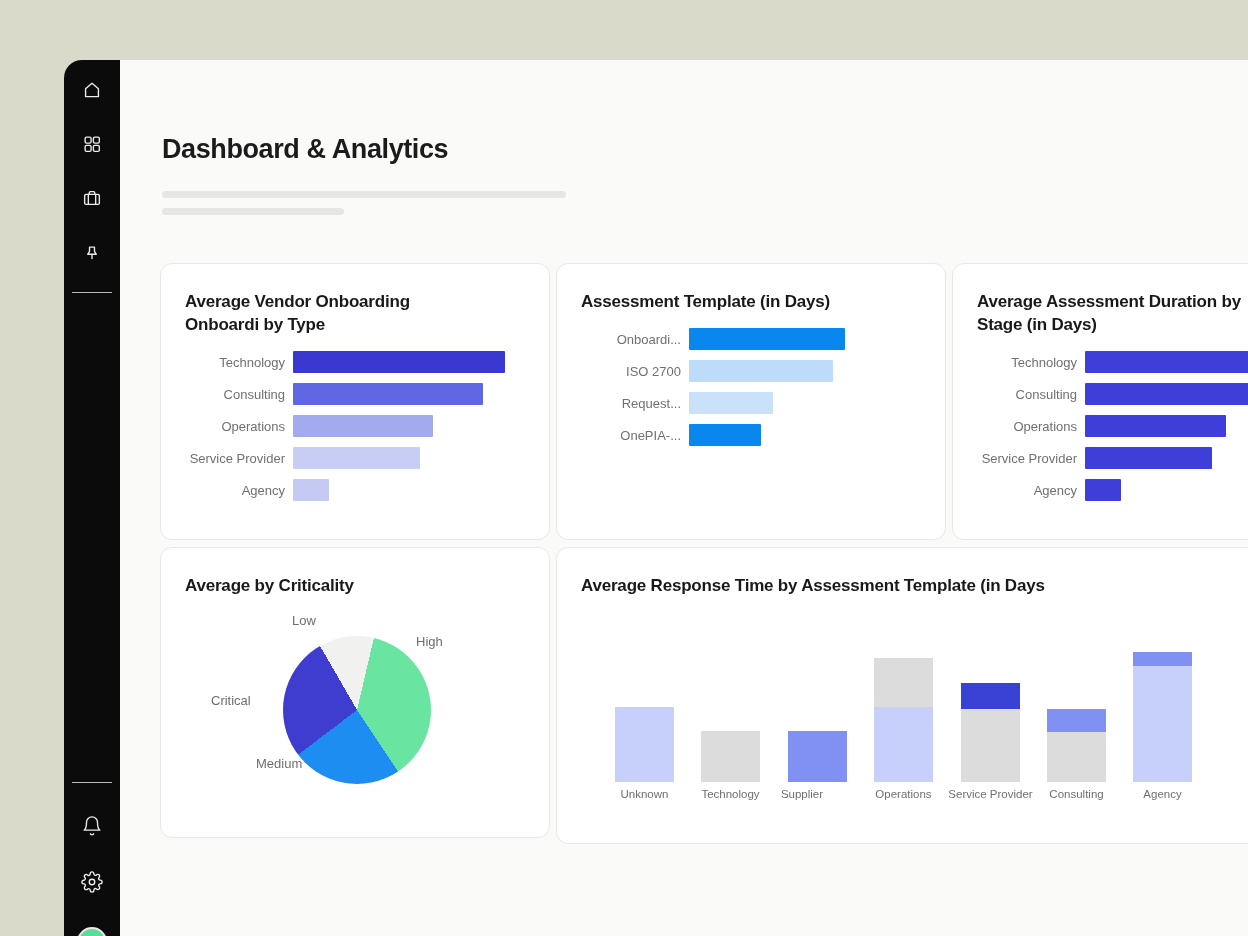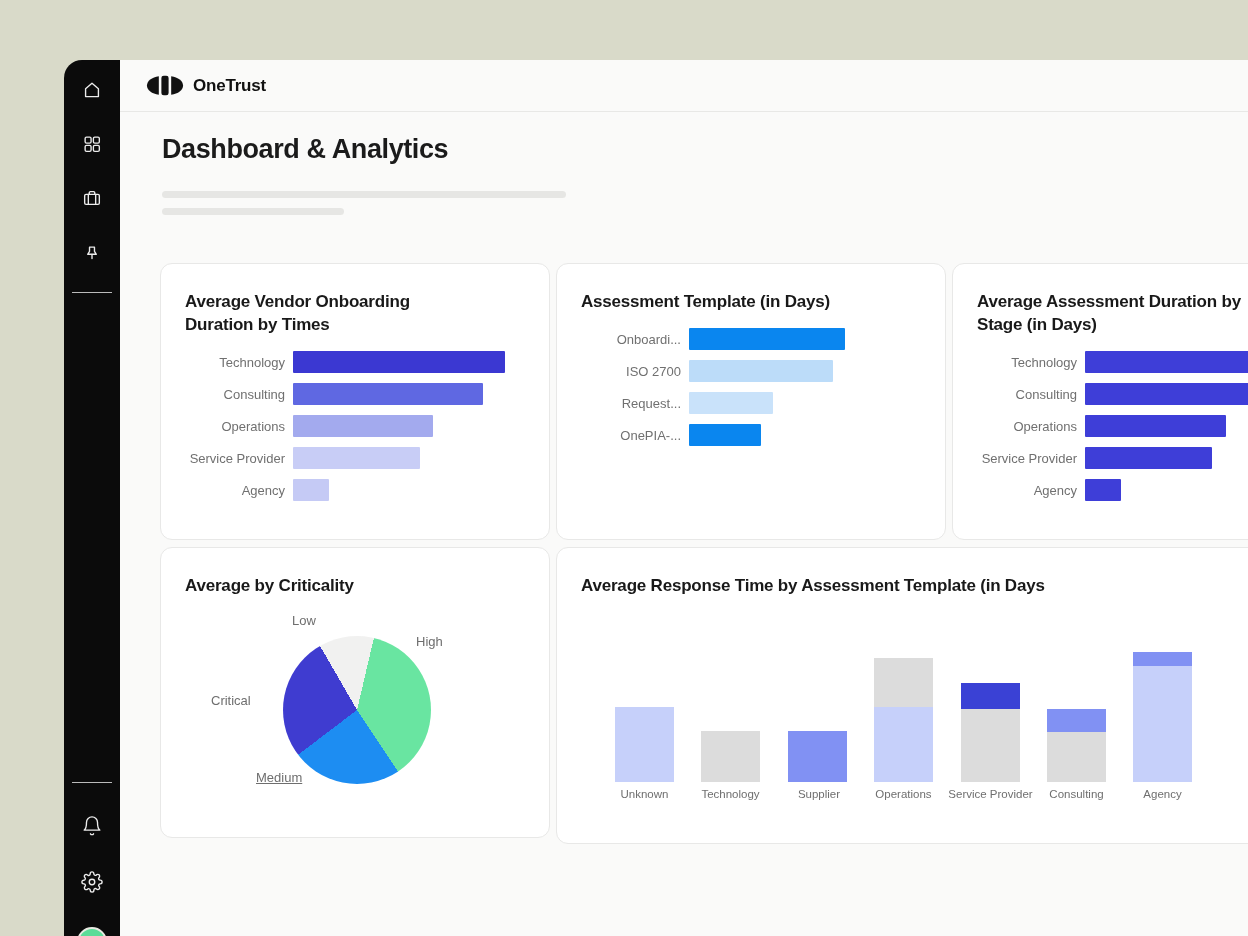--- a/index.html
+++ b/index.html
@@ -33,21 +33,21 @@
   .hbar-rows{margin-top:15px;}
   .hbar-row{display:flex;align-items:center;height:22px;margin-bottom:10px;}
   .hbar-label{width:132px;padding-right:8px;box-sizing:border-box;text-align:right;font-size:13px;color:#707070;white-space:nowrap;}
   .hbar-bar{height:22px;border-radius:1px;}
   
   .pie{position:absolute;left:122px;top:88px;width:148px;height:148px;border-radius:50%;}
   .pie-label{position:absolute;font-size:13px;color:#6E6E6E;white-space:nowrap;}
   .pie-label-low{left:131px;top:65px;}
   .pie-label-high{left:255px;top:86px;}
   .pie-label-critical{left:50px;top:145px;}
-  .pie-label-medium{left:95px;top:222px;text-decoration:underline;}
+  .pie-label-medium{left:95px;top:208px;}
   
   .vchart{position:absolute;left:0;top:0;width:100%;height:100%;}
   .vstack{position:absolute;bottom:61px;width:59px;display:flex;flex-direction:column-reverse;}
   .vseg{width:100%;}
   .vlabel{position:absolute;top:240px;width:96px;text-align:center;font-size:11.5px;color:#6F6F6F;white-space:nowrap;overflow:hidden;}
 </style>
 </head>
 <body>
 
 <div class="stage">
@@ -92,43 +92,29 @@
       <div class="side-icon" style="top:824px">
         <span><svg viewBox="0 0 24 24">
               <circle cx="12" cy="12" r="3"></circle>
               <path d="M19.4 15a1.65 1.65 0 0 0 .33 1.82l.06.06a2 2 0 0 1 0 2.83 2 2 0 0 1-2.83 0l-.06-.06a1.65 1.65 0 0 0-1.82-.33 1.65 1.65 0 0 0-1 1.51V21a2 2 0 0 1-2 2 2 2 0 0 1-2-2v-.09A1.65 1.65 0 0 0 9 19.4a1.65 1.65 0 0 0-1.82.33l-.06.06a2 2 0 0 1-2.83 0 2 2 0 0 1 0-2.83l.06-.06a1.65 1.65 0 0 0 .33-1.82 1.65 1.65 0 0 0-1.51-1H3a2 2 0 0 1-2-2 2 2 0 0 1 2-2h.09A1.65 1.65 0 0 0 4.6 9a1.65 1.65 0 0 0-.33-1.82l-.06-.06a2 2 0 0 1 0-2.83 2 2 0 0 1 2.83 0l.06.06a1.65 1.65 0 0 0 1.82.33H9a1.65 1.65 0 0 0 1-1.51V3a2 2 0 0 1 2-2 2 2 0 0 1 2 2v.09a1.65 1.65 0 0 0 1 1.51 1.65 1.65 0 0 0 1.82-.33l.06-.06a2 2 0 0 1 2.83 0 2 2 0 0 1 0 2.83l-.06.06a1.65 1.65 0 0 0-.33 1.82V9a1.65 1.65 0 0 0 1.51 1H21a2 2 0 0 1 2 2 2 2 0 0 1-2 2h-.09a1.65 1.65 0 0 0-1.51 1z"></path>
             </svg></span>
       </div>
       <div class="avatar" id="avatar" style="background: rgb(92, 220, 152);"></div>
     </div>
 
     <div class="main">
-      <div class="header">
-        <div class="brand">
-          <span style="display:flex;">
-            <svg width="38" height="21" viewBox="0 0 40 22">
-                <g fill="#111">
-                  <path d="M13.5 1.2 C6.2 2.2 1 6.2 1 11 C1 15.8 6.2 19.8 13.5 20.8 Z"></path>
-                  <rect x="16.2" y="0.8" width="7.6" height="20.4" rx="2.4"></rect>
-                  <path d="M26.5 1.2 C33.8 2.2 39 6.2 39 11 C39 15.8 33.8 19.8 26.5 20.8 Z"></path>
-                </g>
-              </svg>
-          </span>
-          <span class="brand-text">OneTrust</span>
-        </div>
-      </div>
 
       <div class="page-title">Dashboard &amp; Analytics</div>
       <div class="skel skel1"></div>
       <div class="skel skel2"></div>
 
       <div class="card card1 hbar-card">
         <div class="card-title">
           <div>Average Vendor Onboarding</div>
-          <div>Duration by Times</div>
+          <div>Onboardi by Type</div>
         </div>
         <div class="hbar-rows">
             <div class="hbar-row">
               <span class="hbar-label">Technology</span>
               <div class="hbar-bar" style="width: 212px; background: rgb(59, 56, 210);"></div>
             </div>
             <div class="hbar-row">
               <span class="hbar-label">Consulting</span>
               <div class="hbar-bar" style="width: 190px; background: rgb(95, 104, 226);"></div>
             </div>
@@ -216,21 +202,21 @@
               <div class="vseg" style="height: 75px; background: rgb(198, 208, 250);"></div>
             </div>
             <div class="vlabel" style="left: 39.5px;">Unknown</div>
             <div class="vstack" style="left: 144px;">
               <div class="vseg" style="height: 51px; background: rgb(220, 220, 220);"></div>
             </div>
             <div class="vlabel" style="left: 125.5px;">Technology</div>
             <div class="vstack" style="left: 231px;">
               <div class="vseg" style="height: 51px; background: rgb(129, 145, 243);"></div>
             </div>
-            <div class="vlabel" style="left: 214px;">Supplier</div>
+            <div class="vlabel" style="left: 197px;">Supplier</div>
             <div class="vstack" style="left: 317px;">
               <div class="vseg" style="height: 75px; background: rgb(198, 208, 250);"></div>
               <div class="vseg" style="height: 49px; background: rgb(220, 220, 220);"></div>
             </div>
             <div class="vlabel" style="left: 298.5px;">Operations</div>
             <div class="vstack" style="left: 404px;">
               <div class="vseg" style="height: 73px; background: rgb(220, 220, 220);"></div>
               <div class="vseg" style="height: 26px; background: rgb(58, 65, 213);"></div>
             </div>
             <div class="vlabel" style="left: 385.5px;">Service Provider</div>

